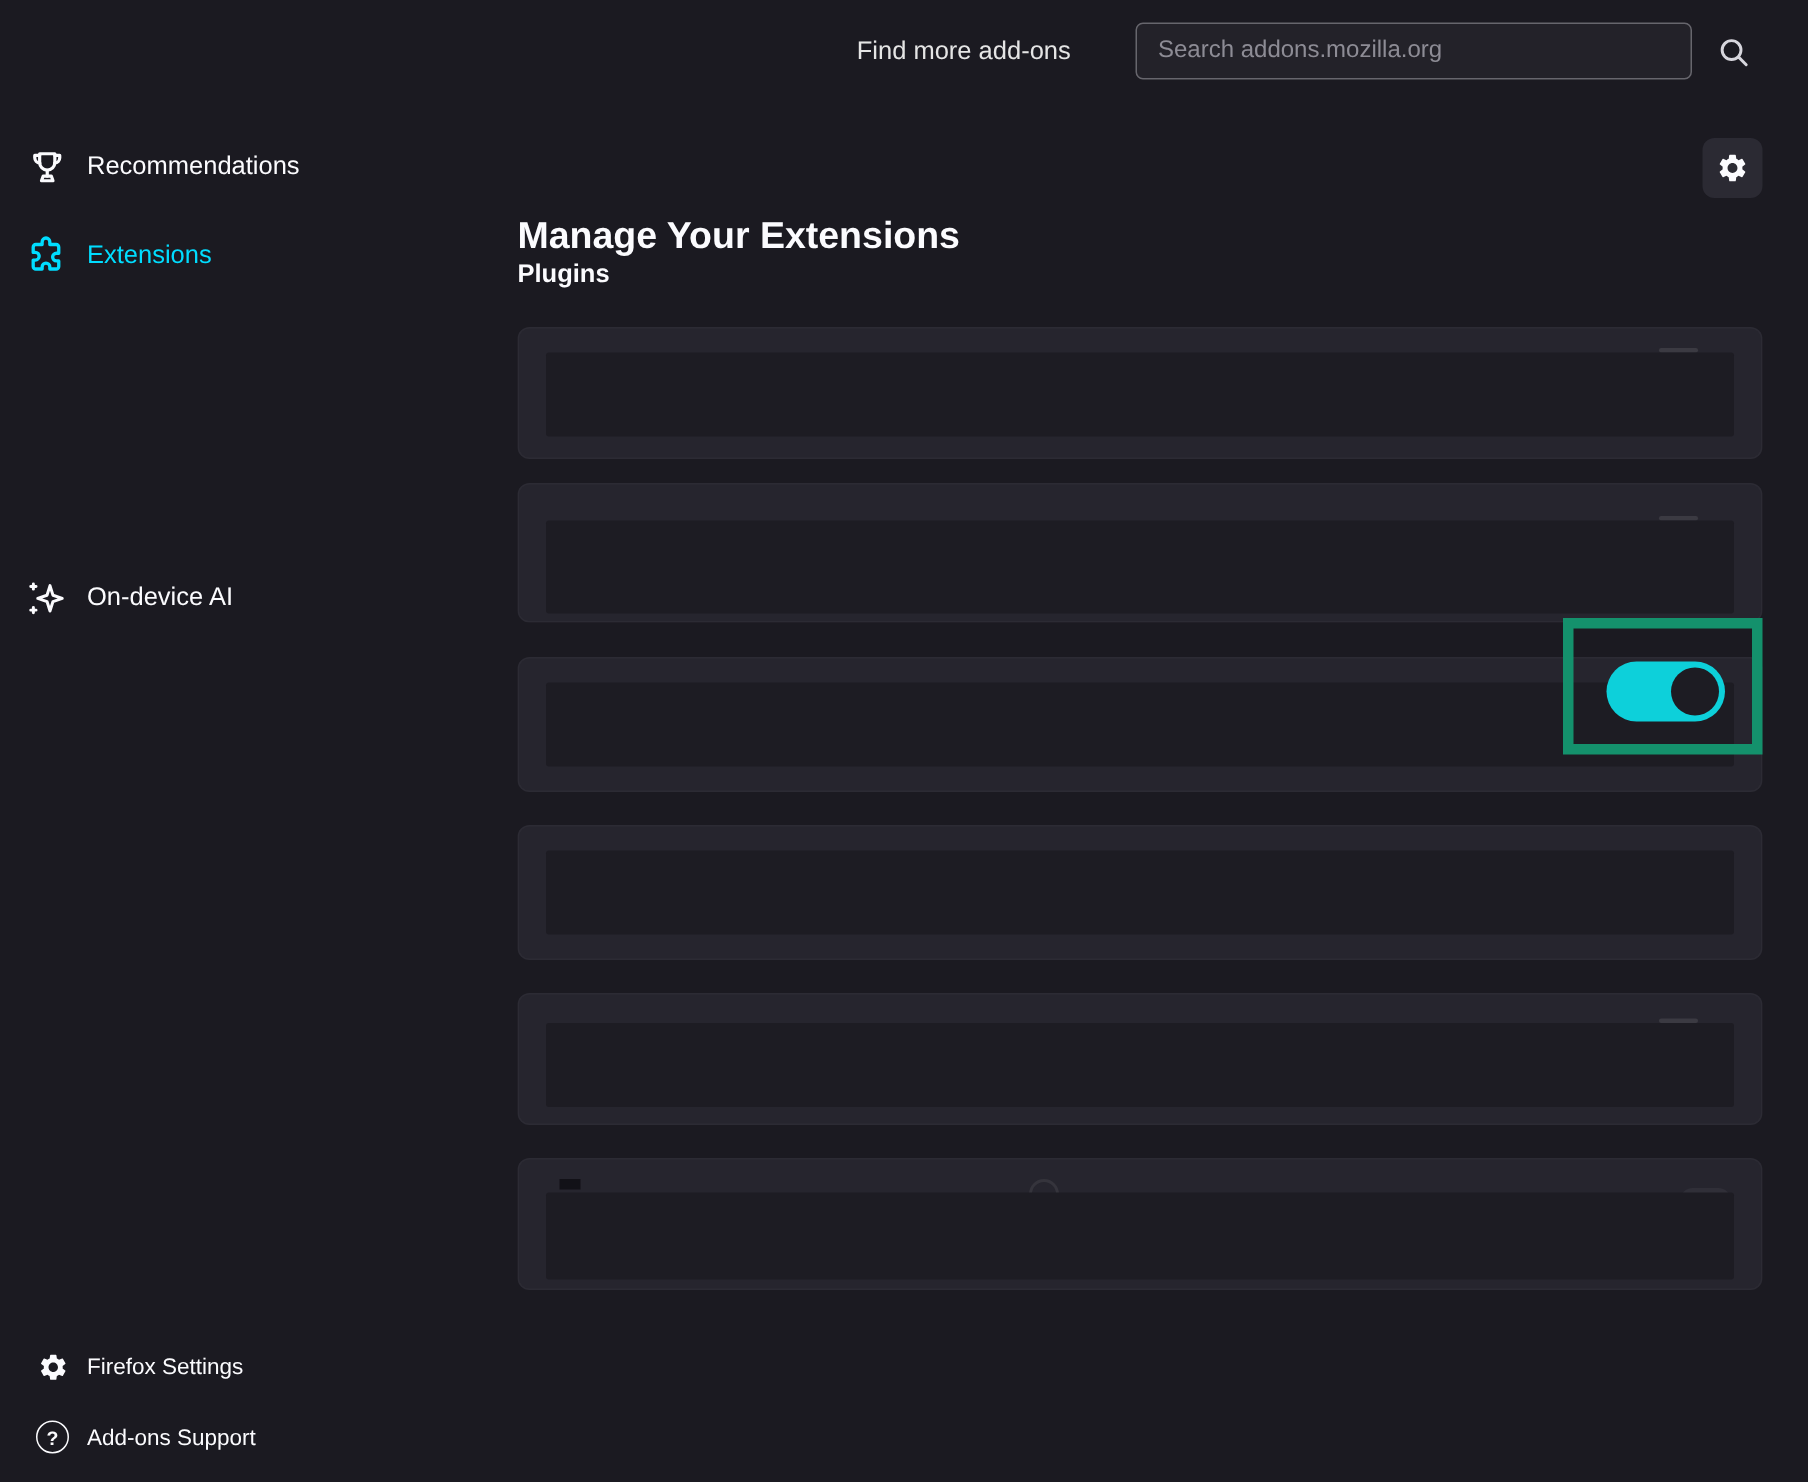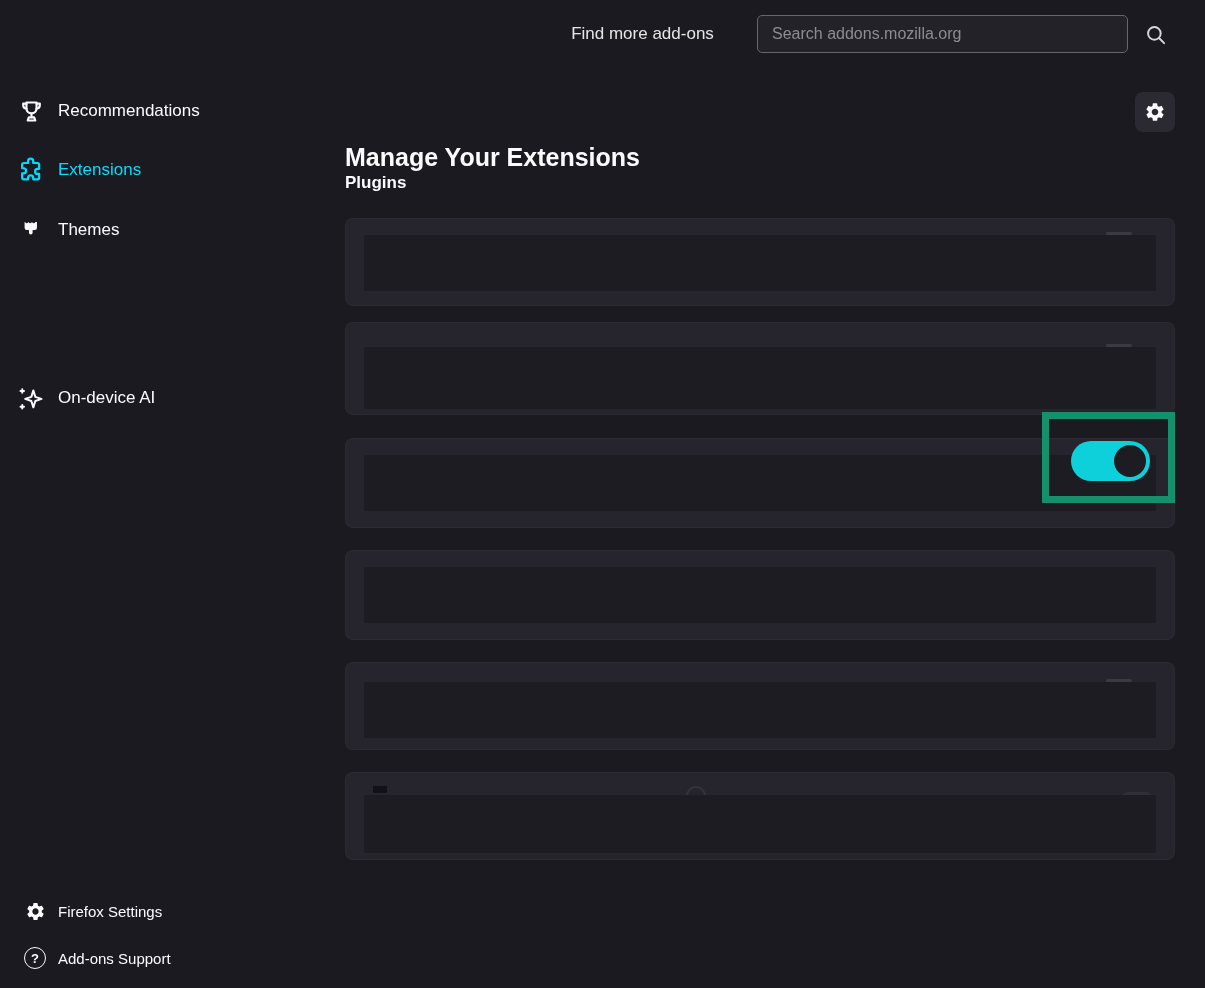--- a/index.html
+++ b/index.html
@@ -141,28 +141,20 @@
 
   <div class="side-item active" style="top:154px;">
     <span class="icon">
       <svg width="28" height="28" viewBox="0 0 24 24" fill="none" stroke="#00ddff" stroke-width="1.9" stroke-linejoin="round">
         <path d="M9.5 4.5a2.2 2.2 0 0 1 4.4 0V6h3.6a1.5 1.5 0 0 1 1.5 1.5V11h-1.3a2.2 2.2 0 0 0 0 4.4H19v3.1a1.5 1.5 0 0 1-1.5 1.5h-3.6v-1.2a2.2 2.2 0 0 0-4.4 0V20H5.9a1.5 1.5 0 0 1-1.5-1.5v-3.6h1.2a2.2 2.2 0 0 0 0-4.4H4.4V7.5A1.5 1.5 0 0 1 5.9 6h3.6z"></path>
       </svg>
     </span>
     <span class="lbl">Extensions</span>
   </div>
 
-  <div class="side-item" style="top:214px;">
-    <span class="icon">
-      <svg width="26" height="26" viewBox="0 0 24 24" fill="#fbfbfe">
-        <path d="M6.5 4.5 c1 1.6 2.2 1.6 3.2 0 c1 1.6 2.2 1.6 3.2 0 c1 1.6 2.2 1.6 3.2 0 h1.4 V10 a2 2 0 0 1 -2 2 h-2 v2.4 a1.7 1.7 0 1 1 -3.4 0 V12 h-2 a2 2 0 0 1 -2 -2 V4.5 z"></path>
-      </svg>
-    </span>
-    <span class="lbl">Themes</span>
-  </div>
 
 
   <div class="side-item" style="top:334px;margin-top:48px;">
     <span class="icon">
       <svg width="28" height="28" viewBox="0 0 24 24" fill="none" stroke="#fbfbfe" stroke-width="1.7" stroke-linejoin="round" stroke-linecap="round">
         <path d="M14 5.5 L15.7 11 L21 12.8 L15.7 14.6 L14 20 L12.3 14.6 L7 12.8 L12.3 11 Z"></path>
         <path d="M4.5 4.5v3 M3 6h3"></path>
         <path d="M4.5 18v3 M3 19.5h3"></path>
       </svg>
     </span>

